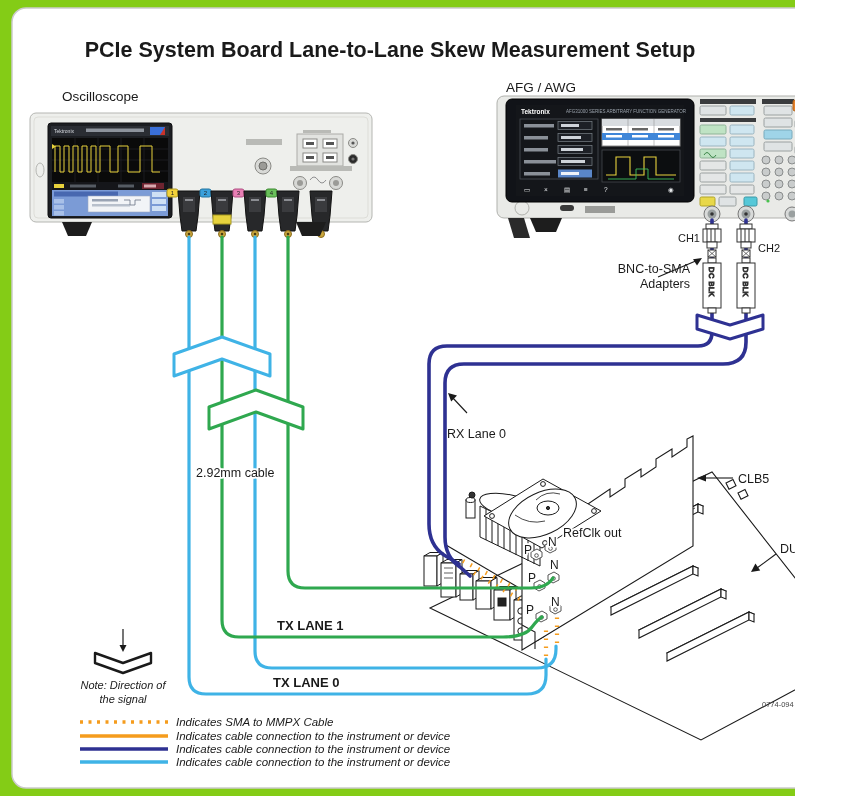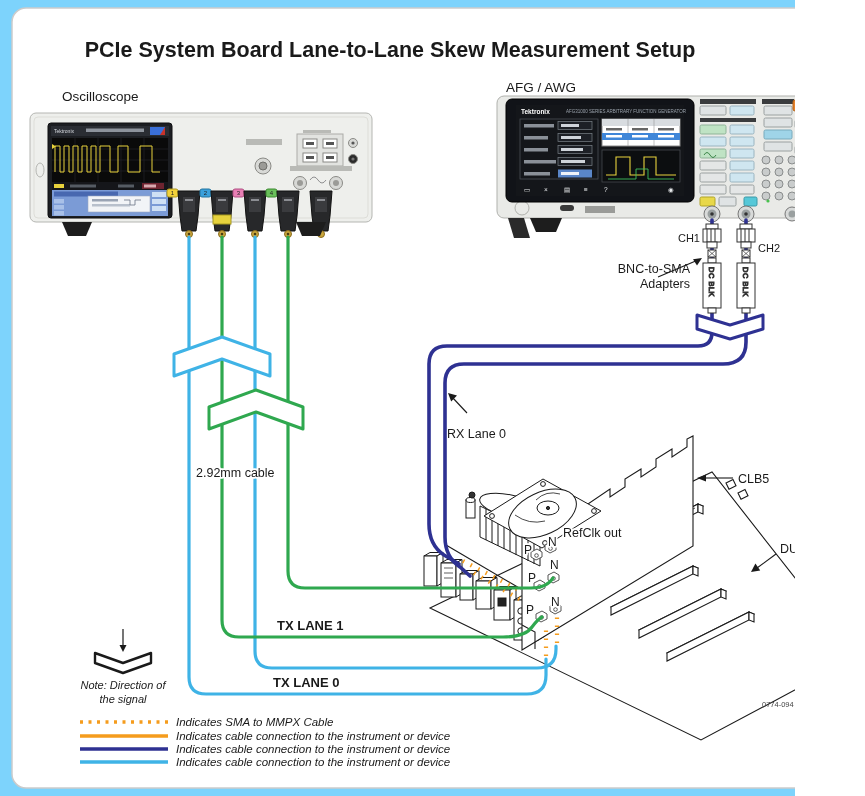--- a/index.html
+++ b/index.html
@@ -1,16 +1,16 @@
 <!DOCTYPE html>
 <html><head>
 <meta charset="utf-8">
 <style>
   html,body{margin:0;padding:0;background:#ffffff;}
-  .stage{position:relative;width:795px;height:796px;background:#7dd3fc;overflow:hidden;}
+  .stage{position:relative;width:795px;height:796px;background:#84cc16;overflow:hidden;}
   svg{font-family:"Liberation Sans","DejaVu Sans",sans-serif;}
   text{fill:#1a1a1a;}
   .title{font-size:21.5px;font-weight:600;}
   .lbl{font-size:13.5px;}
   .lbl-sm{font-size:12.5px;}
   .lbl-xs{font-size:11px;}
   .pn{font-size:12px;}
   .halo{stroke:#ffffff;stroke-width:3.5px;paint-order:stroke;stroke-linejoin:round;}
   .italic{font-style:italic;}
   .legend-text{font-size:11.5px;font-style:italic;}

